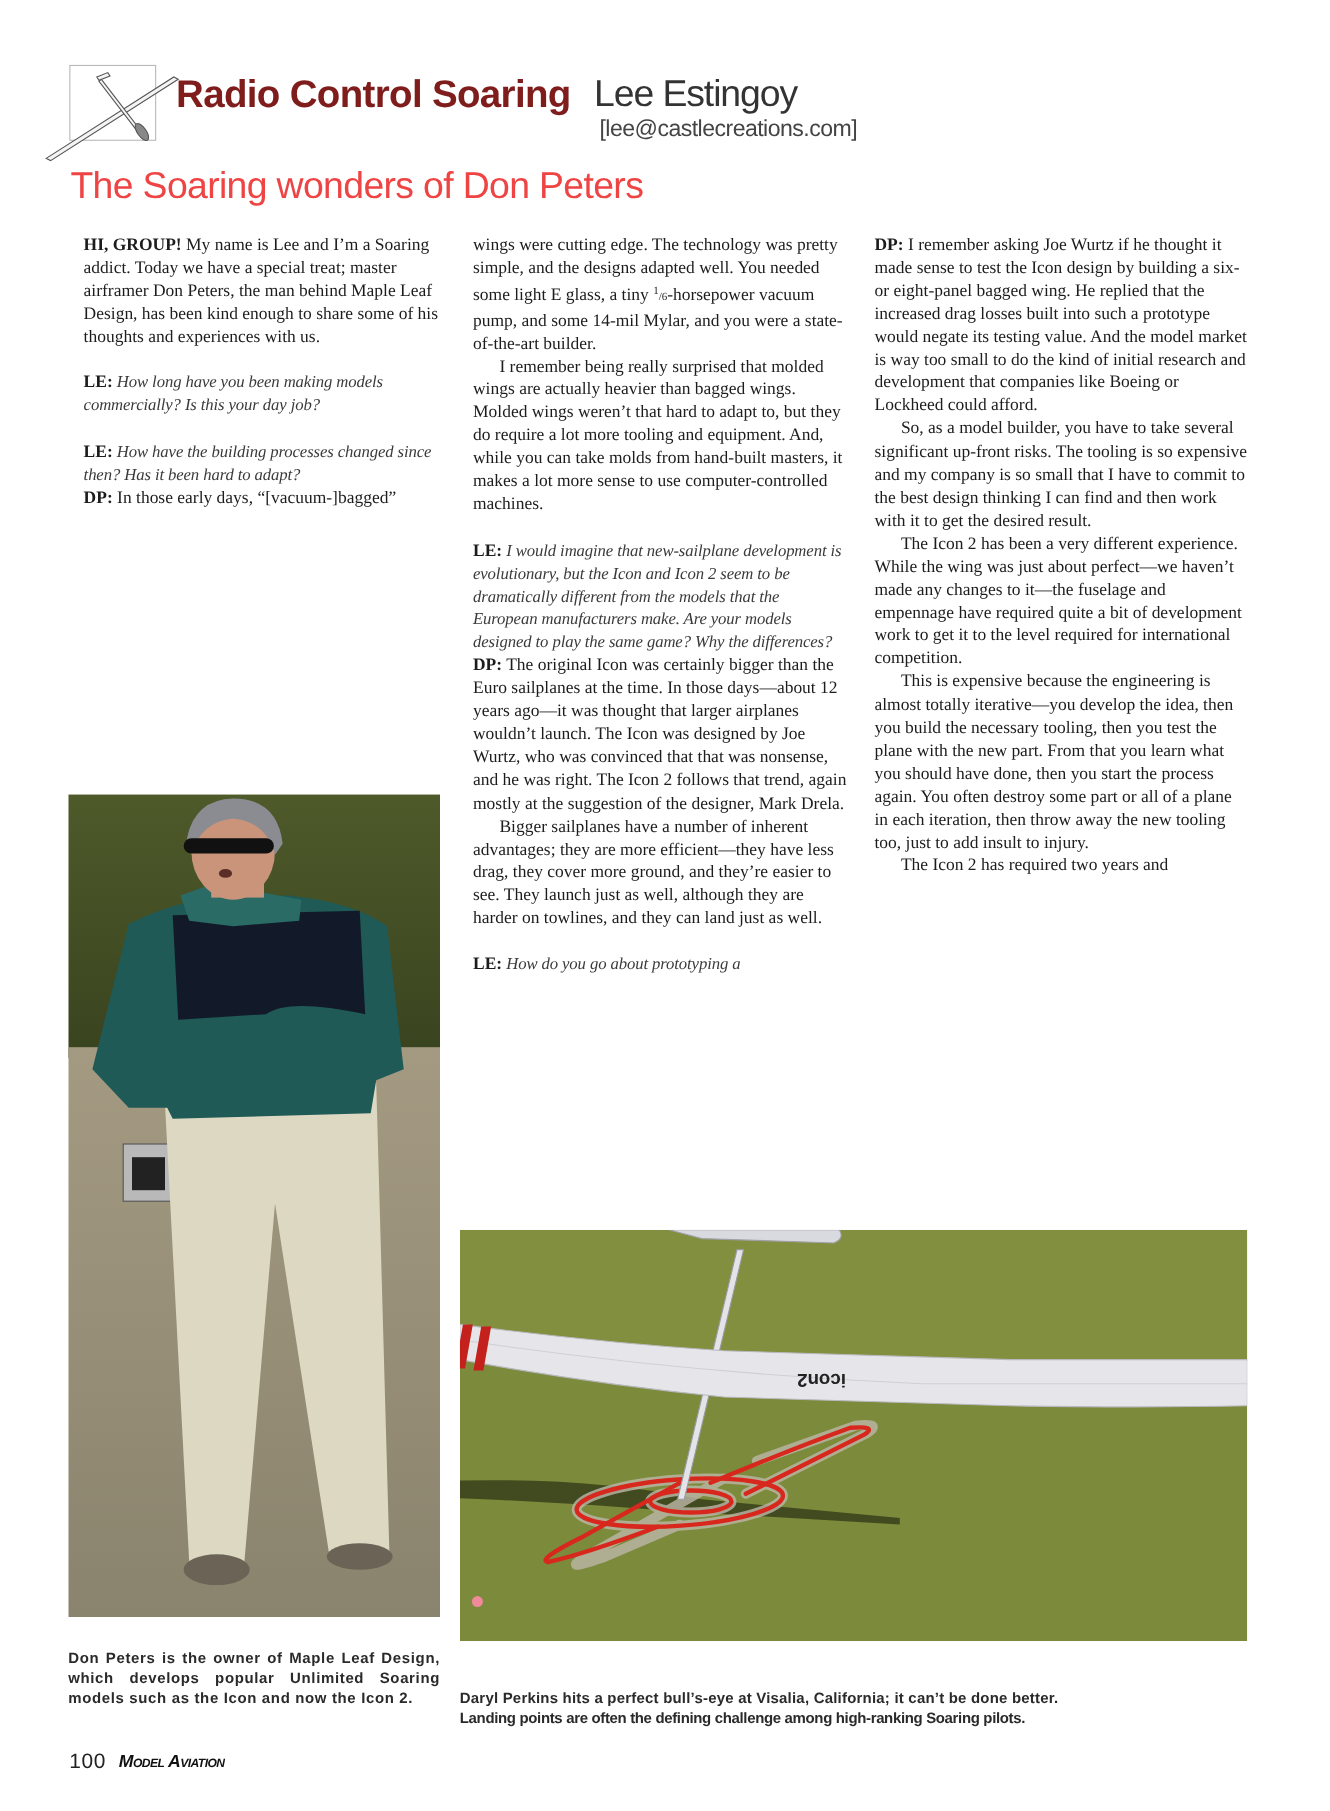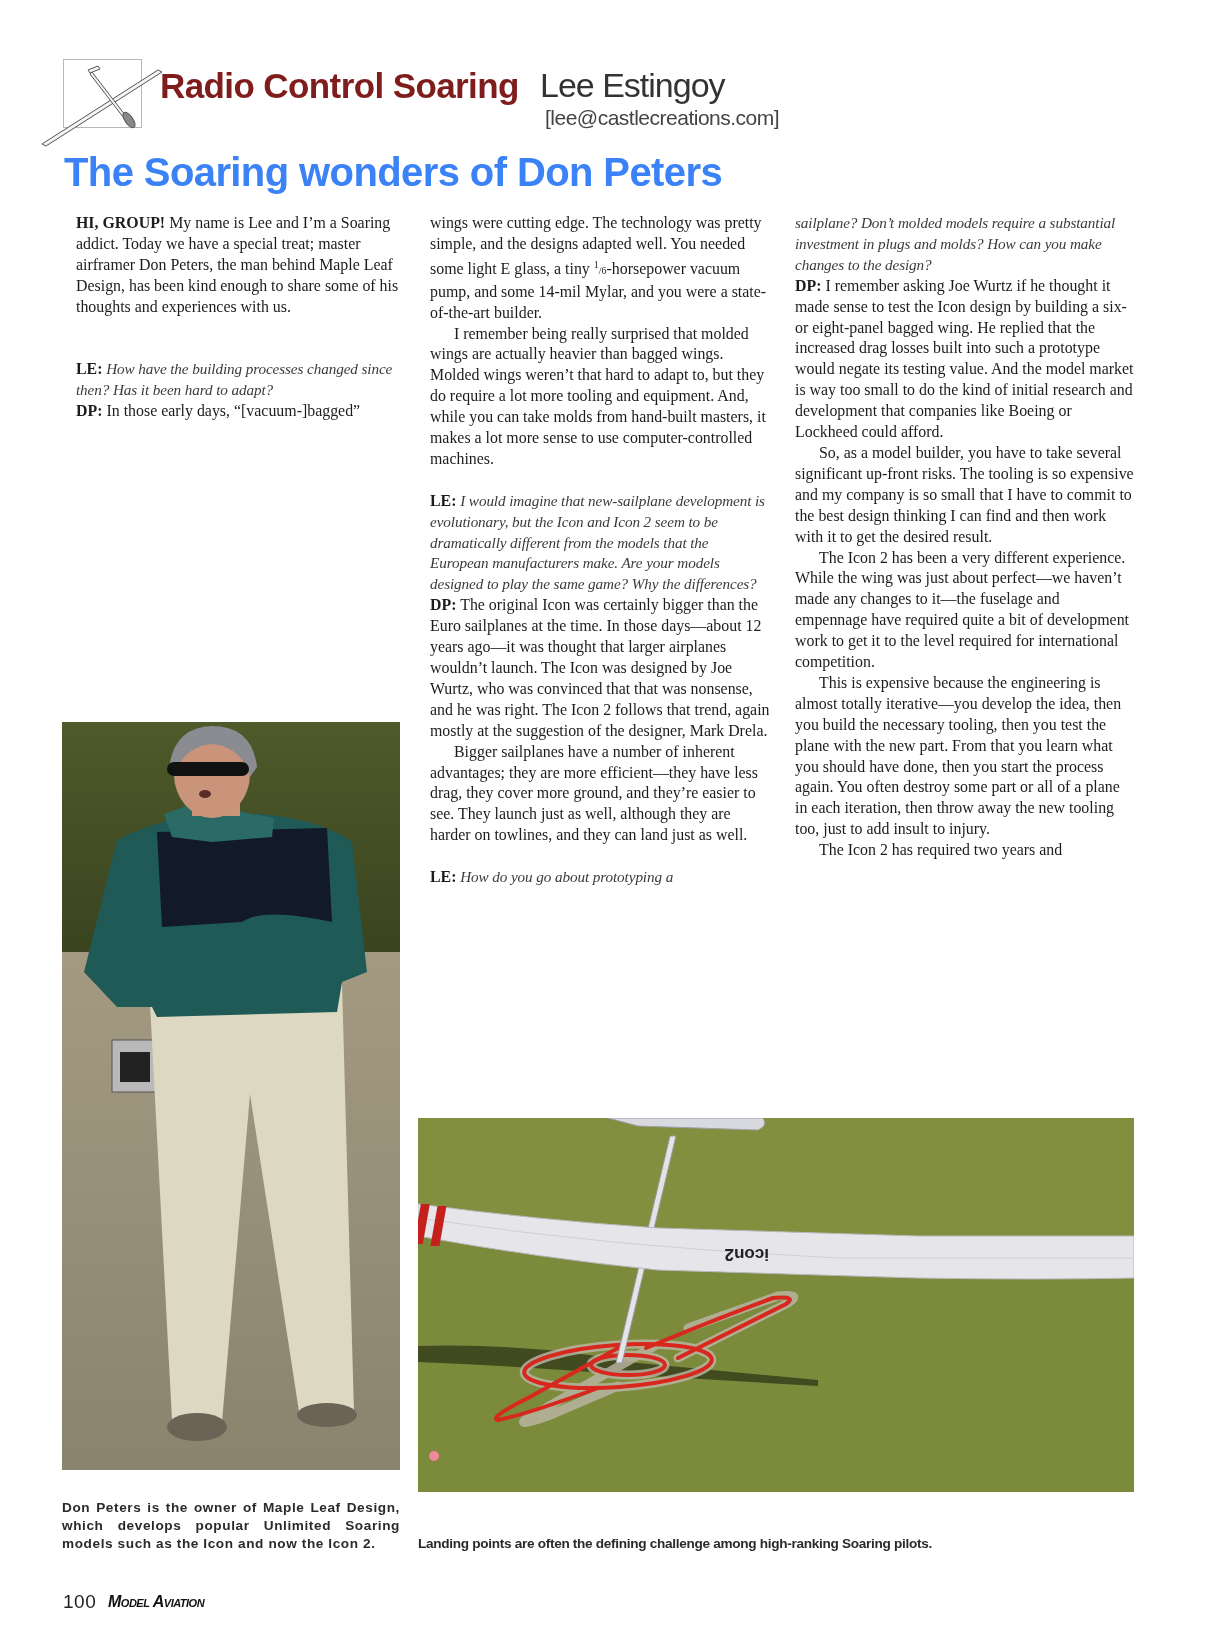--- a/index.html
+++ b/index.html
@@ -5,21 +5,21 @@
   html, body { margin:0; padding:0; background:#ffffff; }
   body { width:1209px; height:1646px; position:relative; overflow:hidden; font-family:"Liberation Serif", serif; color:#1a1a1a; }
   .abs { position:absolute; }
 
   
   #logo-box { left:63px; top:59px; width:79px; height:69px; border:1px solid #b8b8b8; box-sizing:border-box; }
   #logo-glider { left:40px; top:48px; width:150px; height:100px; }
   #column-title { left:160px; top:66px; font-family:"Liberation Sans", sans-serif; font-weight:bold; font-size:35px; color:#7f1d1d; letter-spacing:-0.6px; white-space:nowrap; }
   #author-name { left:540px; top:66px; font-family:"Liberation Sans", sans-serif; font-size:34px; color:#333; letter-spacing:-1px; white-space:nowrap; }
   #author-email { left:545px; top:106px; font-family:"Liberation Sans", sans-serif; font-size:21px; color:#444; letter-spacing:-0.5px; white-space:nowrap; }
-  #article-title { left:64px; top:150px; font-family:"Liberation Sans", sans-serif; font-size:40px; color:#3b82f6; letter-spacing:-0.6px; font-weight:bold; white-space:nowrap; margin:0; }
+  #article-title { left:64px; top:150px; font-family:"Liberation Sans", sans-serif; font-size:34px; color:#ef4444; letter-spacing:-0.6px; font-weight:normal; white-space:nowrap; margin:0; }
 
   
   .col { position:absolute; width:340px; font-size:15.9px; line-height:20.9px; color:#1c1c1c; }
   .col p { margin:0; }
   .col .ind { text-indent:24px; }
   .col .gap { height:20.9px; }
   .col b { font-weight:bold; }
   .col .q { font-style:italic; color:#3a3a3a; font-size:15.2px; letter-spacing:-0.1px; }
   #col-1 { left:76px; top:213px; }
   #col-2 { left:430px; top:213px; }
@@ -53,38 +53,38 @@
   </g>
 </svg>
 <div class="abs" id="column-title">Radio Control Soaring</div>
 <div class="abs" id="author-name">Lee Estingoy</div>
 <div class="abs" id="author-email">[lee@castlecreations.com]</div>
 <h1 class="abs" id="article-title">The Soaring wonders of Don Peters</h1>
 
 <div class="col" id="col-1">
   <p><b>HI, GROUP!</b><span> My name is Lee and I’m a Soaring addict. Today we have a special treat; master airframer Don Peters, the man behind Maple Leaf Design, has been kind enough to share some of his thoughts and experiences with us.</span></p>
   <div class="gap"></div>
+  <p><b>LE:</b><span class="q"> How long have you been making models commercially? Is this your day job?</span></p>
   <div class="gap"></div>
   <p><b>LE:</b><span class="q"> How have the building processes changed since then? Has it been hard to adapt?</span></p>
   <p><b>DP:</b><span> In those early days, “[vacuum-]bagged”</span></p>
 </div>
 
 <div class="col" id="col-2">
   <p><span>wings were cutting edge. The technology was pretty simple, and the designs adapted well. You needed some light E glass, a tiny </span><sup class="fr">1</sup><sub class="fr">/6</sub><span>-horsepower vacuum pump, and some 14-mil Mylar, and you were a state-of-the-art builder.</span></p>
   <p class="ind">I remember being really surprised that molded wings are actually heavier than bagged wings. Molded wings weren’t that hard to adapt to, but they do require a lot more tooling and equipment. And, while you can take molds from hand-built masters, it makes a lot more sense to use computer-controlled machines.</p>
   <div class="gap"></div>
   <p><b>LE:</b><span class="q"> I would imagine that new-sailplane development is evolutionary, but the Icon and Icon 2 seem to be dramatically different from the models that the European manufacturers make. Are your models designed to play the same game? Why the differences?</span></p>
   <p><b>DP:</b><span> The original Icon was certainly bigger than the Euro sailplanes at the time. In those days—about 12 years ago—it was thought that larger airplanes wouldn’t launch. The Icon was designed by Joe Wurtz, who was convinced that that was nonsense, and he was right. The Icon 2 follows that trend, again mostly at the suggestion of the designer, Mark Drela.</span></p>
   <p class="ind">Bigger sailplanes have a number of inherent advantages; they are more efficient—they have less drag, they cover more ground, and they’re easier to see. They launch just as well, although they are harder on towlines, and they can land just as well.</p>
   <div class="gap"></div>
   <p><b>LE:</b><span class="q"> How do you go about prototyping a</span></p>
 </div>
 
 <div class="col" id="col-3">
-  <p><span class="q">sailplane? Don’t molded models require a substantial investment in plugs and molds? How can you make changes to the design?</span></p>
   <p><b>DP:</b><span> I remember asking Joe Wurtz if he thought it made sense to test the Icon design by building a six- or eight-panel bagged wing. He replied that the increased drag losses built into such a prototype would negate its testing value. And the model market is way too small to do the kind of initial research and development that companies like Boeing or Lockheed could afford.</span></p>
   <p class="ind">So, as a model builder, you have to take several significant up-front risks. The tooling is so expensive and my company is so small that I have to commit to the best design thinking I can find and then work with it to get the desired result.</p>
   <p class="ind">The Icon 2 has been a very different experience. While the wing was just about perfect—we haven’t made any changes to it—the fuselage and empennage have required quite a bit of development work to get it to the level required for international competition.</p>
   <p class="ind">This is expensive because the engineering is almost totally iterative—you develop the idea, then you build the necessary tooling, then you test the plane with the new part. From that you learn what you should have done, then you start the process again. You often destroy some part or all of a plane in each iteration, then throw away the new tooling too, just to add insult to injury.</p>
   <p class="ind">The Icon 2 has required two years and</p>
 </div>
 
 <div class="abs" id="photo-left">
   <svg width="338" height="748" viewBox="0 0 338 748">
     <defs>
@@ -159,17 +159,18 @@
       <rect x="35" y="88" width="9" height="40" fill="#c4211c" transform="skewX(-10)"></rect>
       <text x="285" y="143" font-family="Liberation Sans, sans-serif" font-weight="bold" font-size="17" fill="#222" transform="rotate(180 318 137)">icon2</text>
     </g>
 
     <circle cx="16" cy="338" r="5" fill="#f08a9a"></circle>
   </svg>
 </div>
 
 <div class="caption" id="caption-left">Don Peters is the owner of Maple Leaf Design, which develops popular Unlimited Soaring models such as the Icon and now the Icon 2.</div>
 <div class="caption" id="caption-right">
+  <div>Daryl Perkins hits a perfect bull’s-eye at Visalia, California; it can’t be done better.</div>
   <div style="letter-spacing:-0.3px">Landing points are often the defining challenge among high-ranking Soaring pilots.</div>
 </div>
 
 <div class="abs" id="page-number">100</div>
 <div class="abs" id="magazine-name">Model Aviation</div>
 
 </body></html>

